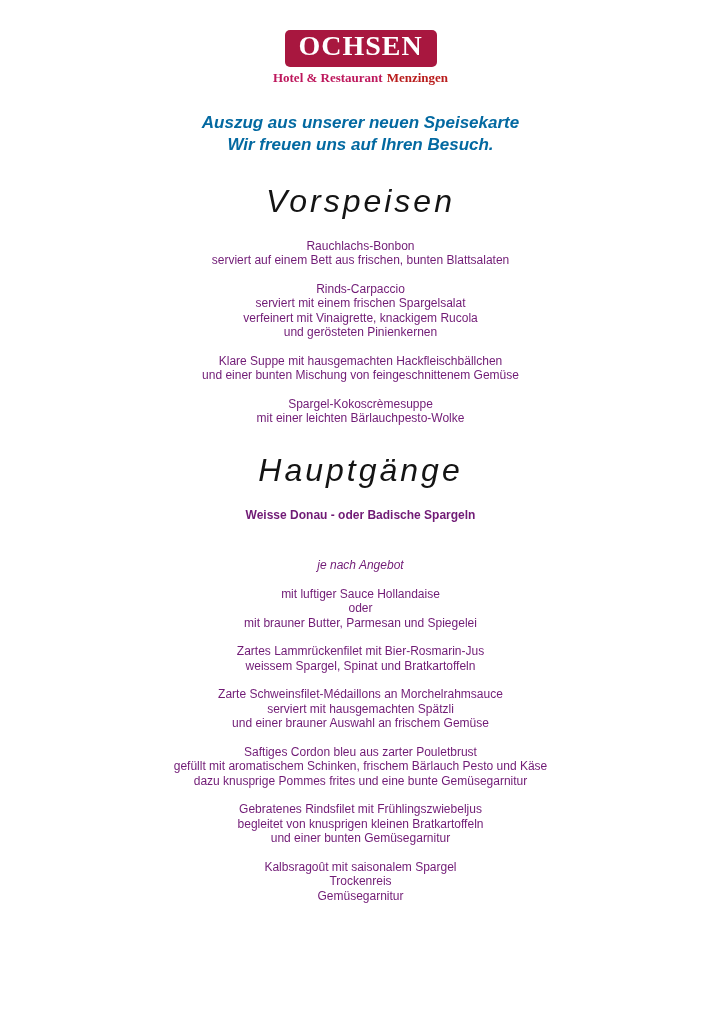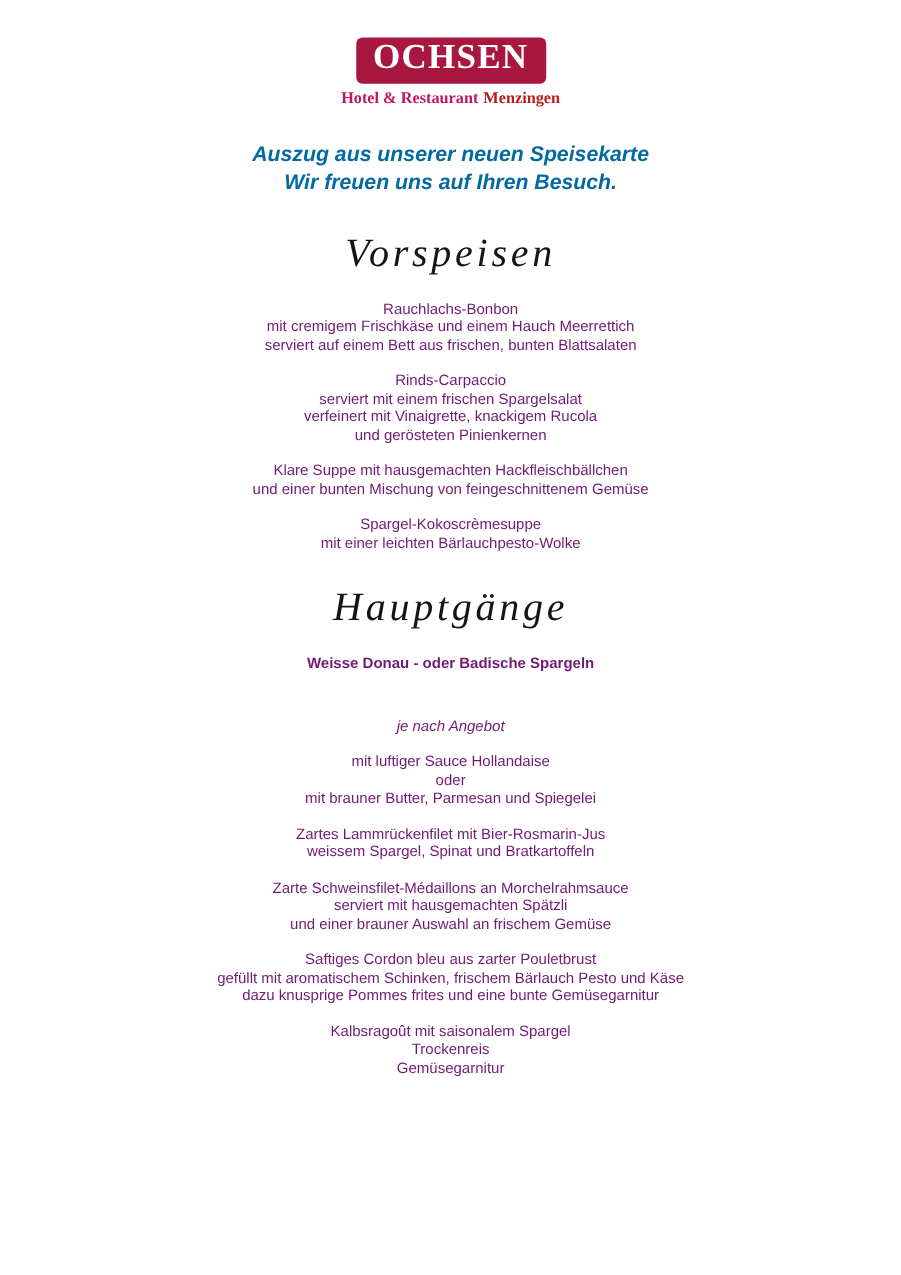--- a/index.html
+++ b/index.html
@@ -47,21 +47,21 @@
   .intro {
     margin-top: 26px;
     font-size: 17px;
     font-weight: bold;
     font-style: italic;
     line-height: 1.32;
     color: #0369a1;
   }
   
   .script-title {
-    font-family: Liberation Serif, serif;
+    font-family: Liberation Sans, sans-serif;
     font-style: italic;
     font-weight: 400;
     font-size: 32px;
     letter-spacing: 3px;
     color: #141414;
     margin-top: 26px;
     margin-bottom: 19px;
   }
   .menu-section { margin: 0; }
   .menu-item {
@@ -91,21 +91,20 @@
   <div class="intro">
     <div>Auszug aus unserer neuen Speisekarte</div>
     <div>Wir freuen uns auf Ihren Besuch.</div>
   </div>
 
   <div id="sections-root">
       <section class="menu-section">
         <div class="script-title">Vorspeisen</div>
         <div class="menu-item">
           <div class="line">Rauchlachs-Bonbon</div>
-          <div class="line">mit cremigem Frischkäse und einem Hauch Meerrettich</div>
           <div class="line">serviert auf einem Bett aus frischen, bunten Blattsalaten</div>
         </div>
         <div class="menu-item">
           <div class="line">Rinds-Carpaccio</div>
           <div class="line">serviert mit einem frischen Spargelsalat</div>
           <div class="line">verfeinert mit Vinaigrette, knackigem Rucola</div>
           <div class="line">und gerösteten Pinienkernen</div>
         </div>
         <div class="menu-item">
           <div class="line">Klare Suppe mit hausgemachten Hackfleischbällchen</div>
@@ -135,20 +134,25 @@
           <div class="line">Zarte Schweinsfilet-Médaillons an Morchelrahmsauce</div>
           <div class="line">serviert mit hausgemachten Spätzli</div>
           <div class="line">und einer brauner Auswahl an frischem Gemüse</div>
         </div>
         <div class="menu-item">
           <div class="line">Saftiges Cordon bleu aus zarter Pouletbrust</div>
           <div class="line">gefüllt mit aromatischem Schinken, frischem Bärlauch Pesto und Käse</div>
           <div class="line">dazu knusprige Pommes frites und eine bunte Gemüsegarnitur</div>
         </div>
         <div class="menu-item">
+          <div class="line">Gebratenes Rindsfilet mit Frühlingszwiebeljus</div>
+          <div class="line">begleitet von knusprigen kleinen Bratkartoffeln</div>
+          <div class="line">und einer bunten Gemüsegarnitur</div>
+        </div>
+        <div class="menu-item">
           <div class="line">Kalbsragoût mit saisonalem Spargel</div>
           <div class="line">Trockenreis</div>
           <div class="line">Gemüsegarnitur</div>
         </div>
       </section>
     </div>
 
 </div>
 
 </body></html>

